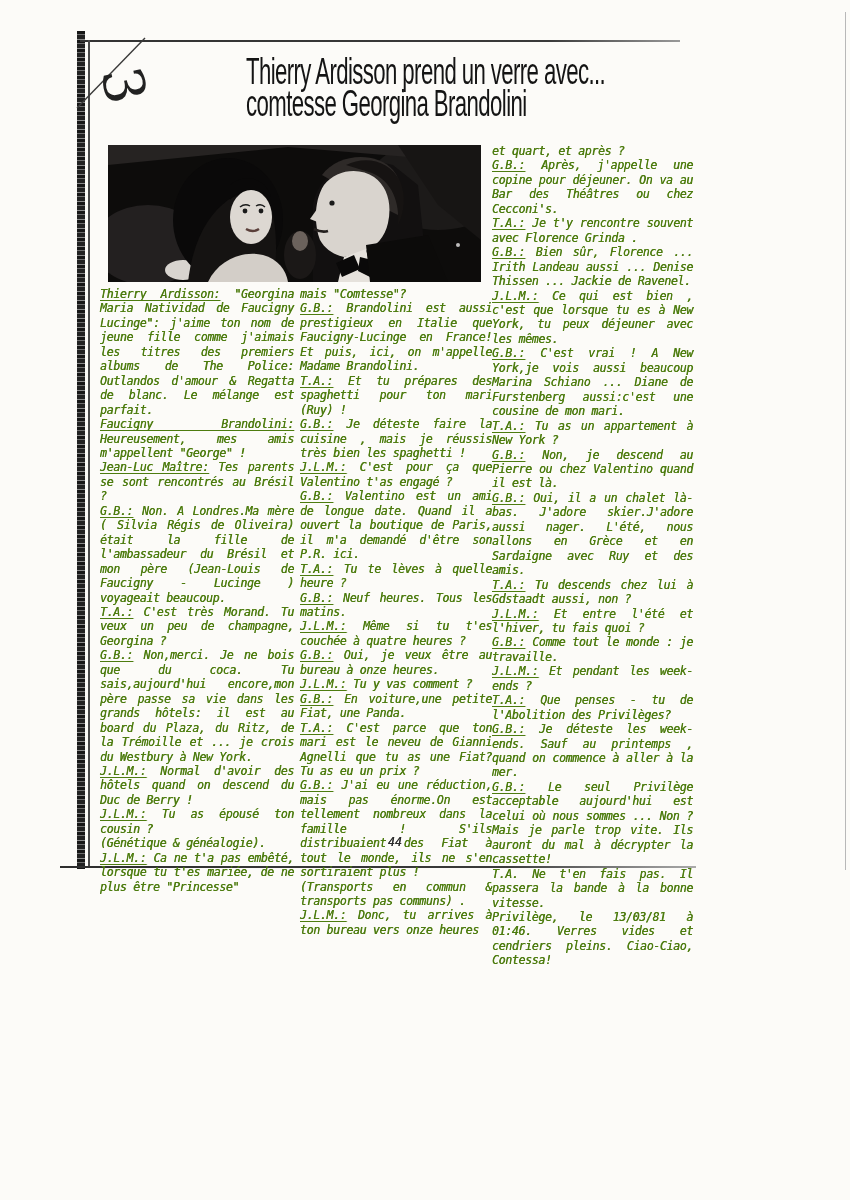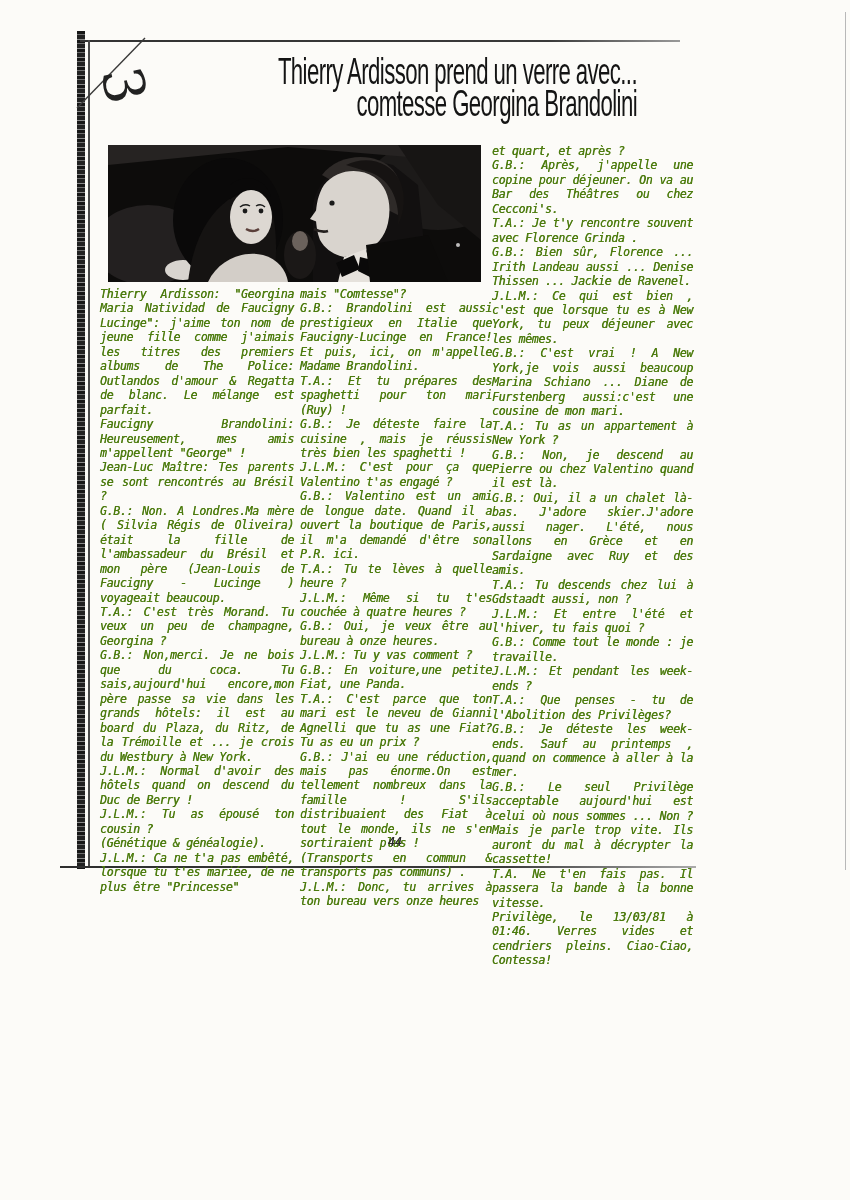--- a/index.html
+++ b/index.html
@@ -16,42 +16,42 @@
     background:repeating-linear-gradient(180deg,#161616 0 3px,#6d6d6d 3px 4px,#212121 4px 8px,#8a8a8a 8px 9px);
   }
   .border-top{left:80px;top:40px;width:600px;height:2px;
     background:linear-gradient(90deg,#333 0%,#3a3a3a 78%,#999 100%);}
   .border-left{left:88px;top:40px;width:2px;height:828px;background:#4a4a4a;}
   .border-bottom{left:60px;top:866px;width:636px;height:2px;
     background:linear-gradient(90deg,#2e2e2e 0%,#3a3a3a 70%,#aaa 100%);}
   .edge-right{left:845px;top:12px;width:1px;height:858px;background:#b8b8b8;}
 
   
-  .title-wrap{left:85px;top:56px;width:690px;text-align:right;color:#141414;}
+  .title-wrap{left:85px;top:56px;width:690px;text-align:left;color:#141414;padding-left:23px;}
   .title-line{
     display:block;
     font-family:"Liberation Sans",sans-serif;
     font-weight:400;font-size:37px;line-height:32px;letter-spacing:-1px;
     transform:scaleX(0.60);transform-origin:50% 50%;
     white-space:nowrap;
   }
 
   
   .photo{left:108px;top:145px;width:373px;height:137px;}
 
   
   .col{color:#4d7c0f;}
   .col p{
     margin:0;
     font:italic 11.5px/14.45px "DejaVu Sans Mono",monospace;
     letter-spacing:-0.3px;
     text-align:justify;
     text-shadow:0.3px 0 0 currentColor;
   }
-  .col .spk{text-underline-offset:2px;}
+  .col .spk{text-decoration:underline;text-underline-offset:2px;}
   #col1{left:100px;top:287px;width:194px;}
   #col2{left:300px;top:287px;width:192px;}
   #col3{left:492px;top:144px;width:201px;}
 
   .page-number{
     left:300px;top:835px;width:190px;text-align:center;
     font:italic 11.5px/14px "DejaVu Sans Mono",monospace;color:#2a2a2a;
     text-shadow:0.3px 0 0 currentColor;
   }
 
@@ -127,20 +127,21 @@
     <p><span class="spk">J.L.M.:</span> Ca ne t'a pas embêté, lorsque tu t'es mariée, de ne plus être "Princesse"</p>
   </div>
 <div id="col2" class="abs col">
     <p>mais "Comtesse"?</p>
     <p><span class="spk">G.B.:</span> Brandolini est aussi prestigieux en Italie que Faucigny-Lucinge en France! Et puis, ici, on m'appelle Madame Brandolini.</p>
     <p><span class="spk">T.A.:</span> Et tu prépares des spaghetti pour ton mari (Ruy) !</p>
     <p><span class="spk">G.B.:</span> Je déteste faire la cuisine , mais je réussis très bien les spaghetti !</p>
     <p><span class="spk">J.L.M.:</span> C'est pour ça que Valentino t'as engagé ?</p>
     <p><span class="spk">G.B.:</span> Valentino est un ami de longue date. Quand il a ouvert la boutique de Paris, il m'a demandé d'être son P.R. ici.</p>
     <p><span class="spk">T.A.:</span> Tu te lèves à quelle heure ?</p>
+    <p><span class="spk">G.B.:</span> Neuf heures. Tous les matins.</p>
     <p><span class="spk">J.L.M.:</span> Même si tu t'es couchée à quatre heures ?</p>
     <p><span class="spk">G.B.:</span> Oui, je veux être au bureau à onze heures.</p>
     <p><span class="spk">J.L.M.:</span> Tu y vas comment ?</p>
     <p><span class="spk">G.B.:</span> En voiture,une petite Fiat, une Panda.</p>
     <p><span class="spk">T.A.:</span> C'est parce que ton mari est le neveu de Gianni Agnelli que tu as une Fiat? Tu as eu un prix ?</p>
     <p><span class="spk">G.B.:</span> J'ai eu une réduction, mais pas énorme.On est tellement nombreux dans la famille ! S'ils distribuaient des Fiat à tout le monde, ils ne s'en sortiraient plus !</p>
     <p>(Transports en commun &amp; transports pas communs) .</p>
     <p><span class="spk">J.L.M.:</span> Donc, tu arrives à ton bureau vers onze heures</p>
   </div>
 <div id="col3" class="abs col">

